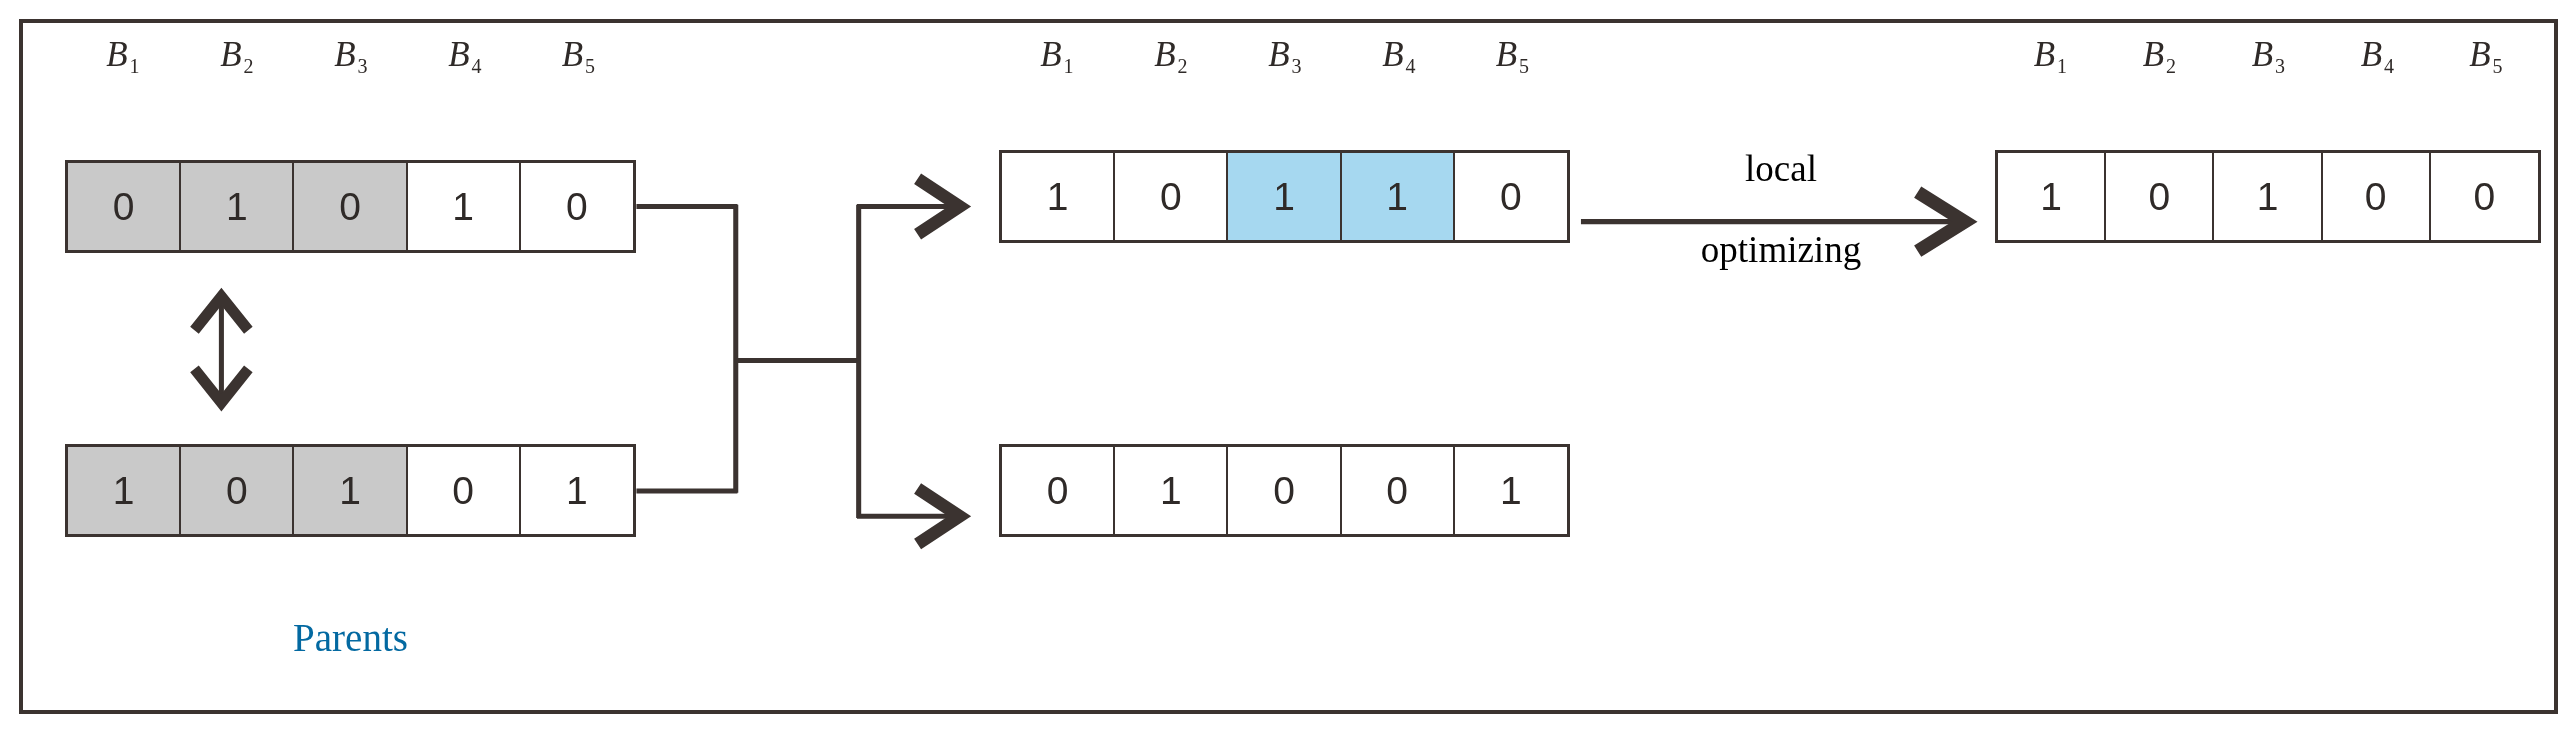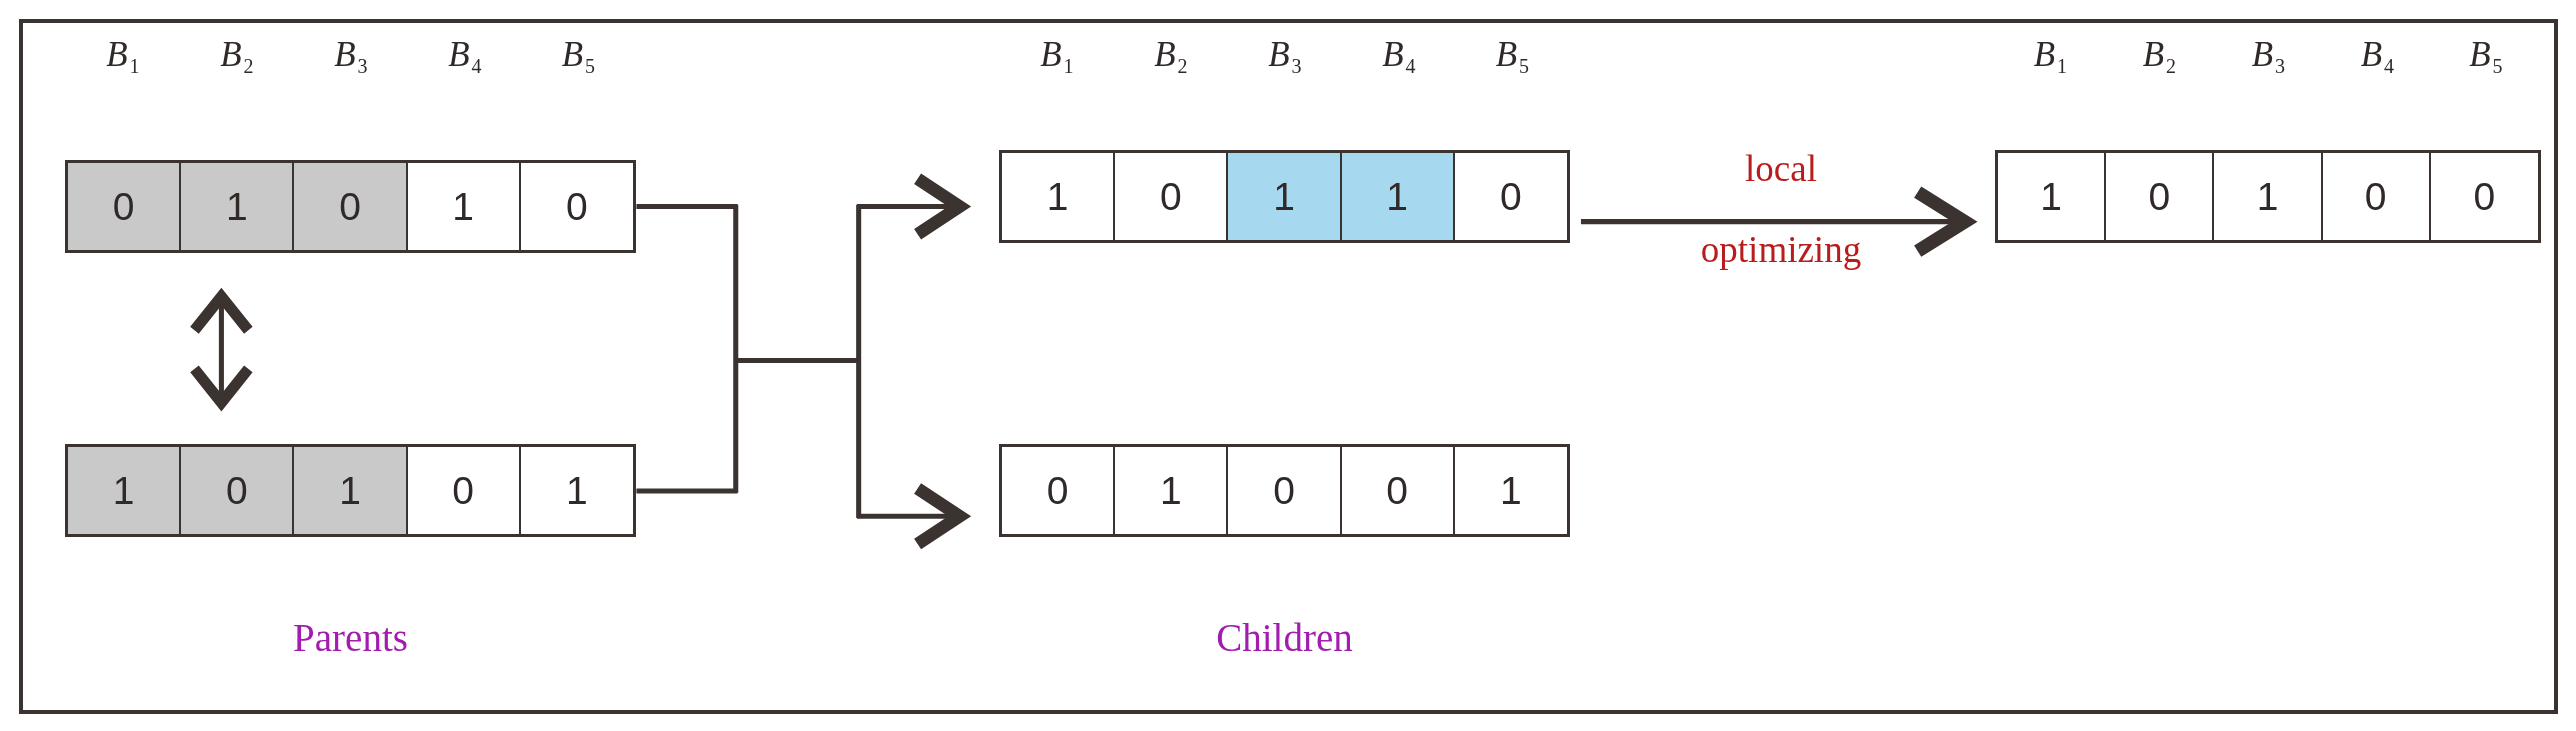--- a/index.html
+++ b/index.html
@@ -77,31 +77,31 @@
     position: relative;
     top: 6.7px;
     left: 1.7px;
   }
 
   
   .caption {
     position: absolute;
     font-family: "Liberation Serif", "DejaVu Serif", serif;
     font-size: 39px;
-    color: #a21caf;
+    color: #0369a1;
     text-align: center;
     white-space: nowrap;
   }
 
   
   .opt-label {
     position: absolute;
     font-family: "Liberation Serif", "DejaVu Serif", serif;
     font-size: 37px;
-    color: #b91c1c;
+    color: #000000;
     text-align: center;
     white-space: nowrap;
     width: 100%;
     left: 0;
   }
 
   svg.overlay {
     position: absolute;
     left: 0;
     top: 0;
@@ -190,21 +190,20 @@
   </div>
 
   <div class="strip" style="left:999px; top:444px; width:571px; height:93px;">
     <div class="cell" style="width:114px;">0</div>
     <div class="cell" style="width:114px;">1</div>
     <div class="cell" style="width:114px;">0</div>
     <div class="cell" style="width:114px;">0</div>
     <div class="cell" style="width:113px;">1</div>
   </div>
 
-  <div class="caption" style="left:999px; top:615px; width:571px;">Children</div>
 
   <div style="position:absolute; left:1604px; top:147px; width:354px; height:118px;">
     <div class="opt-label" style="top:0px;">local</div>
     <div class="opt-label" style="top:61px;margin-top:20px;">optimizing</div>
   </div>
 
   <div class="labels" style="left:1995px; top:35px; width:546px; height:52px;">
     <div class="blabel" style="width:109px;">
       <span>B</span>
         <sub>1</sub>

